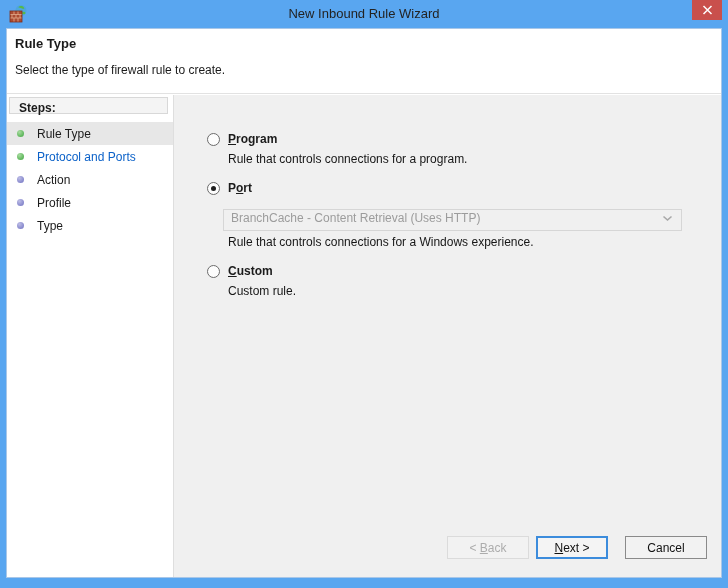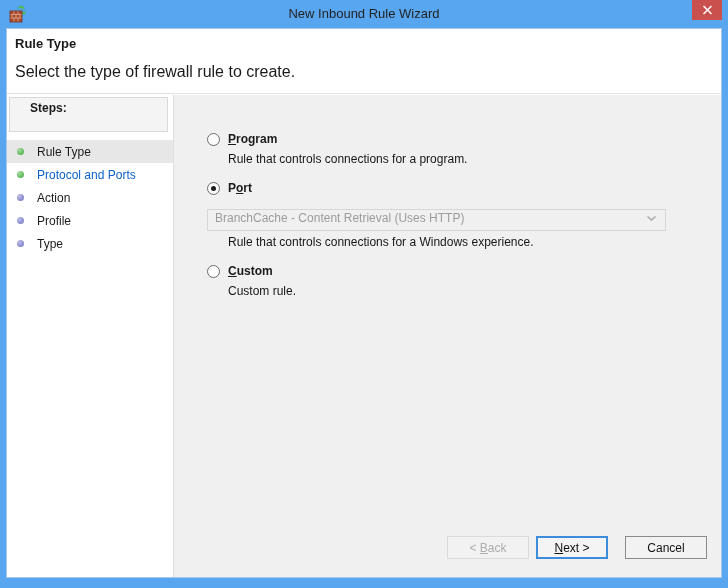--- a/index.html
+++ b/index.html
@@ -28,31 +28,31 @@
   .frame{
     position:absolute;left:6px;top:28px;width:716px;height:550px;
     background:#fff;border:1px solid #A9C7E8;
   }
 
   .header{
     position:absolute;top:0;left:0;width:100%;height:65px;background:#fff;
     border-bottom:1px solid #E2E2E2;
   }
   .page-title{position:absolute;left:8px;top:7px;font-size:13px;font-weight:bold;margin:0;}
-  .page-subtitle{position:absolute;left:8px;top:34px;font-size:16px;}
+  .page-subtitle{position:absolute;left:8px;top:34px;font-size:12px;}
 
   .body{
     position:absolute;top:66px;left:0;right:0;bottom:0;display:flex;
   }
 
   
   .sidebar{width:167px;background:#fff;border-right:1px solid #DEDEDE;flex:none;}
   .steps-box{
-    margin:2px 5px 8px 2px;height:35px;background:#F4F4F4;border:1px solid #D8D8D8;
-    line-height:21px;padding-left:20px;font-size:12px;font-weight:bold;
+    margin:2px 5px 8px 2px;height:17px;background:#F4F4F4;border:1px solid #D8D8D8;
+    line-height:21px;padding-left:9px;font-size:12px;font-weight:bold;
   }
   .steps-list{list-style:none;margin:2px 0 0 0;padding:0;}
   .steps-list li{height:23px;display:flex;align-items:center;font-size:12px;}
   .steps-list li.state-current{background:#E7E7E7;}
   .steps-list li.state-link .step-label{color:#0B61C8;cursor:pointer;}
   .bullet{width:7px;height:7px;border-radius:50%;margin-left:10px;flex:none;}
   .bullet-green .bullet{background:radial-gradient(circle at 35% 30%,#A8DCA0,#3DA53D);}
   .bullet-purple .bullet{background:radial-gradient(circle at 35% 30%,#BDBDE6,#6F71C1);}
   .step-label{margin-left:13px;}
 
@@ -64,21 +64,21 @@
   .option-head{display:flex;align-items:center;}
   .radio{
     width:13px;height:13px;border-radius:50%;border:1px solid #6B6B6B;background:#FDFDFD;
     display:flex;align-items:center;justify-content:center;flex:none;cursor:default;
   }
   .radio .dot{display:none;width:5px;height:5px;border-radius:50%;background:#1F1F1F;}
   .radio.checked .dot{display:block;}
   .option-label{margin-left:8px;font-size:12px;font-weight:bold;cursor:default;}
   .option-desc{margin:6px 0 0 21px;font-size:12px;line-height:15px;color:#161616;}
   .combo{
-    margin:5px 0 0 0;width:459px;height:22px;border:1px solid #D6D6D6;background:#F0F0F0;
+    margin:5px 0 0 16px;width:459px;height:22px;border:1px solid #D6D6D6;background:#F0F0F0;
     display:flex;align-items:center;padding:0 8px 4px 7px;
   }
   .combo-value{flex:1;font-size:12px;color:#9C9C9C;white-space:nowrap;overflow:hidden;}
   .combo + .option-desc{margin-top:4px;}
 
   
   .footer{position:absolute;left:447px;top:536px;display:flex;}
   .btn{
     height:23px;font-family:"Liberation Sans",sans-serif;font-size:12px;color:#111;
     background:#F1F1F1;border:1px solid #4c1d95;padding:0;cursor:default;

